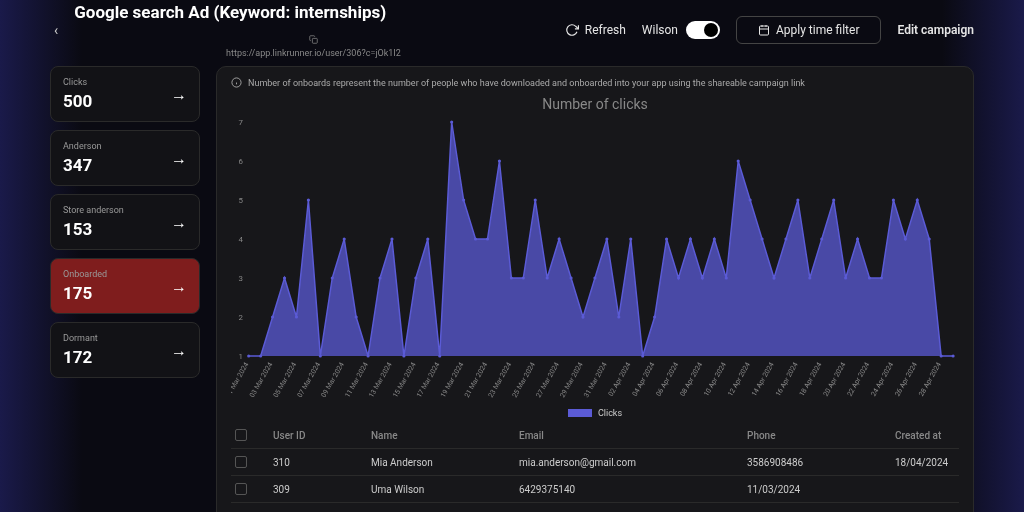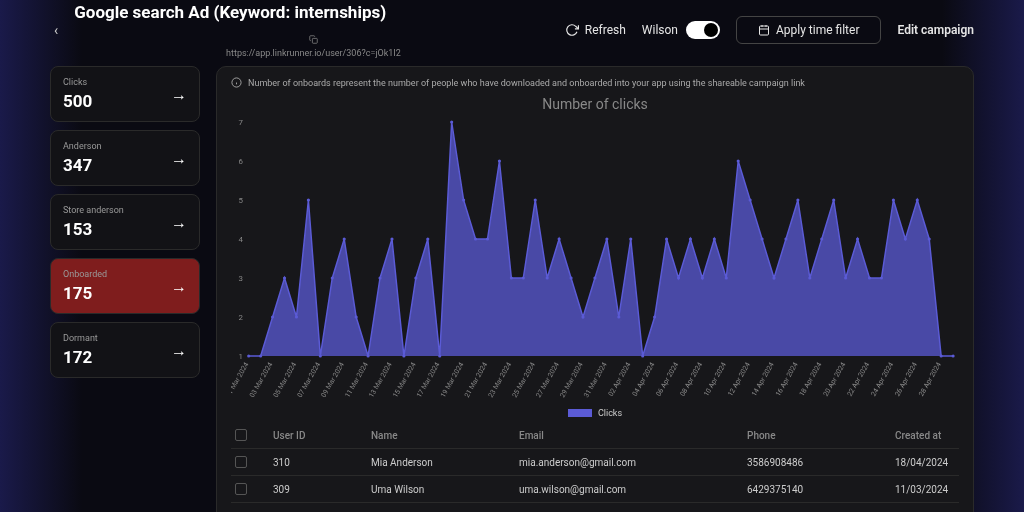--- a/index.html
+++ b/index.html
@@ -437,21 +437,20 @@
     <div>mia.anderson@gmail.com</div>
     <div>3586908486</div>
     <div>18/04/2024</div>
             </div>
             <div class="table-row">
     <div>
                 <div class="checkbox"></div>
               </div>
     <div>309</div>
     <div>Uma Wilson</div>
-    <div>uma.wilson@gmail.com</div>
     <div>6429375140</div>
     <div>11/03/2024</div>
             </div>
           </div>
       </div>
     </div>
   </div>
 </div>
 
 </body></html>

